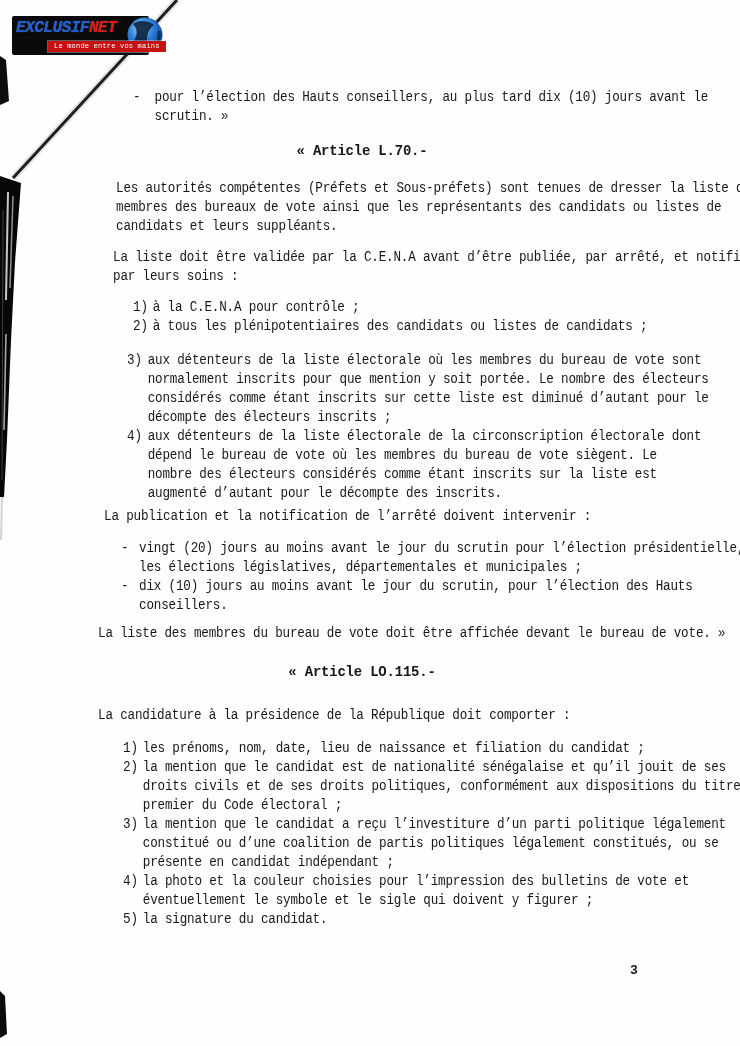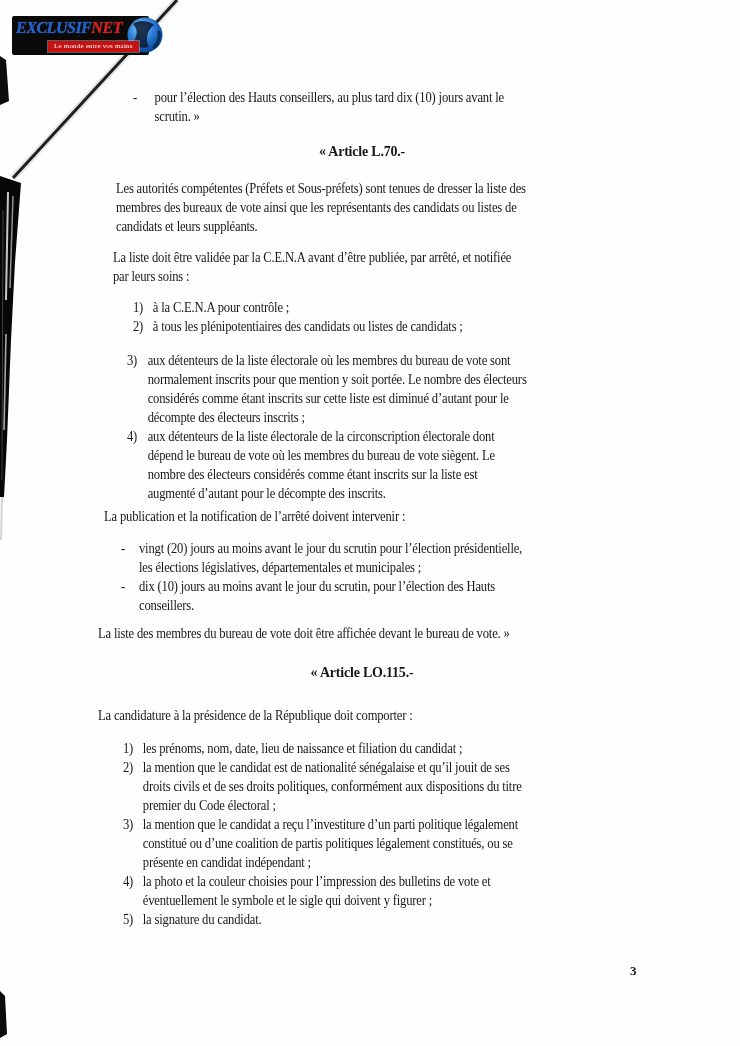--- a/index.html
+++ b/index.html
@@ -1,19 +1,19 @@
 <!DOCTYPE html>
 <html><head>
 <meta charset="utf-8">
 <style>
   * { margin:0; padding:0; box-sizing:border-box; }
   body { background:#ffffff; }
   .page {
     position:relative; width:740px; height:1046px; background:#fefefe;
-    overflow:hidden; font-family:Liberation Serif, serif;
+    overflow:hidden; font-family:Liberation Mono, monospace;
     color:#171717;
   }
   .block { position:absolute; }
   .squish { transform:scaleX(0.9); transform-origin:0 0; }
   .txt { font-size:14px; line-height:19px; letter-spacing:-0.2px; white-space:pre; }
   .row { display:flex; align-items:flex-start; }
   .num { flex:none; width:22px; }
   .num-wide { flex:none; width:24px; }
   .num-mid { flex:none; width:23px; }
   .dash-col { flex:none; width:20px; }

